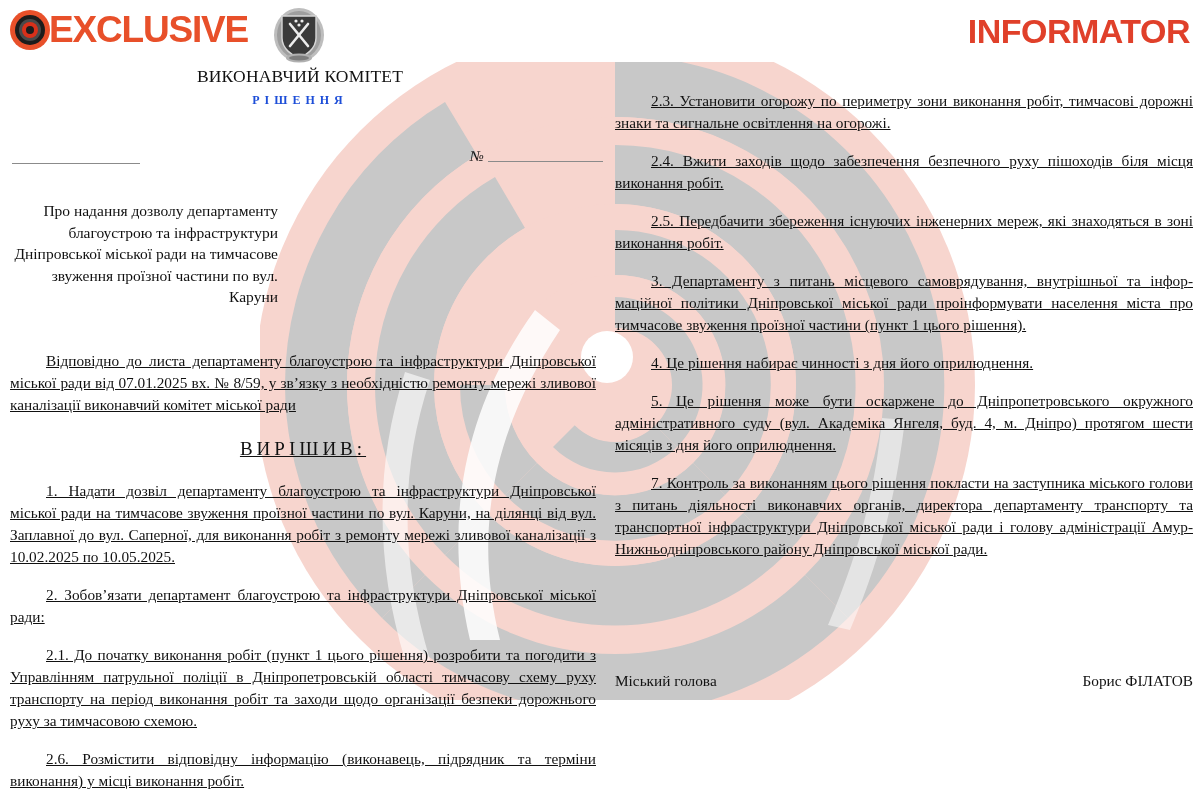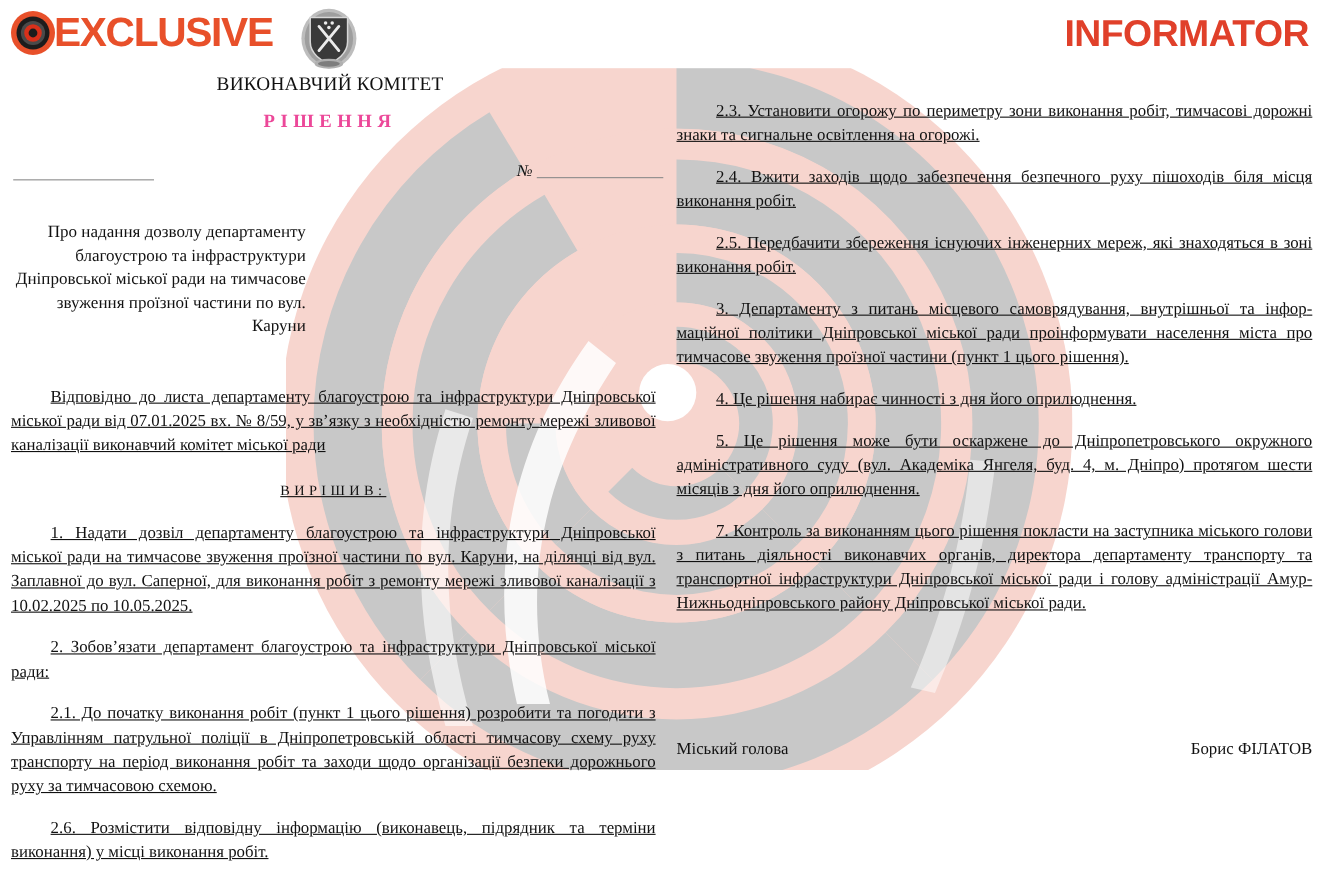--- a/index.html
+++ b/index.html
@@ -112,26 +112,26 @@
     z-index: 4;
     text-align: center;
   }
   #doc-head .line1, #doc-head .line2 {
     font-size: 17.5px;
     line-height: 21px;
     letter-spacing: 0.2px;
     color: #111;
   }
   #doc-head .line3 {
-    font-size: 17px;
+    font-size: 12px;
     font-weight: bold;
     line-height: 24px;
     letter-spacing: 5px;
-    color: #ec4899;
-    margin-top: 11px;
+    color: #1d4ed8;
+    margin-top: 1px;
   }
 
   #date-rule {
     position: absolute;
     left: 12px; top: 163px;
     width: 128px;
     height: 1px;
     background: #8b8b8b;
     z-index: 4;
   }
@@ -186,21 +186,21 @@
   .para {
     font-size: 15.3px;
     line-height: 22px;
     text-align: justify;
     text-indent: 36px;
     margin: 0 0 16px 0;
     hyphens: manual;
   }
 
   .decide {
-    font-size: 13px;
+    font-size: 19px;
     font-weight: normal;
     letter-spacing: 4px;
     text-align: center;
     margin: 22px 0 20px 0;
     text-indent: 0;
   }
 
   #signature {
     position: absolute;
     left: 615px; top: 672px;

